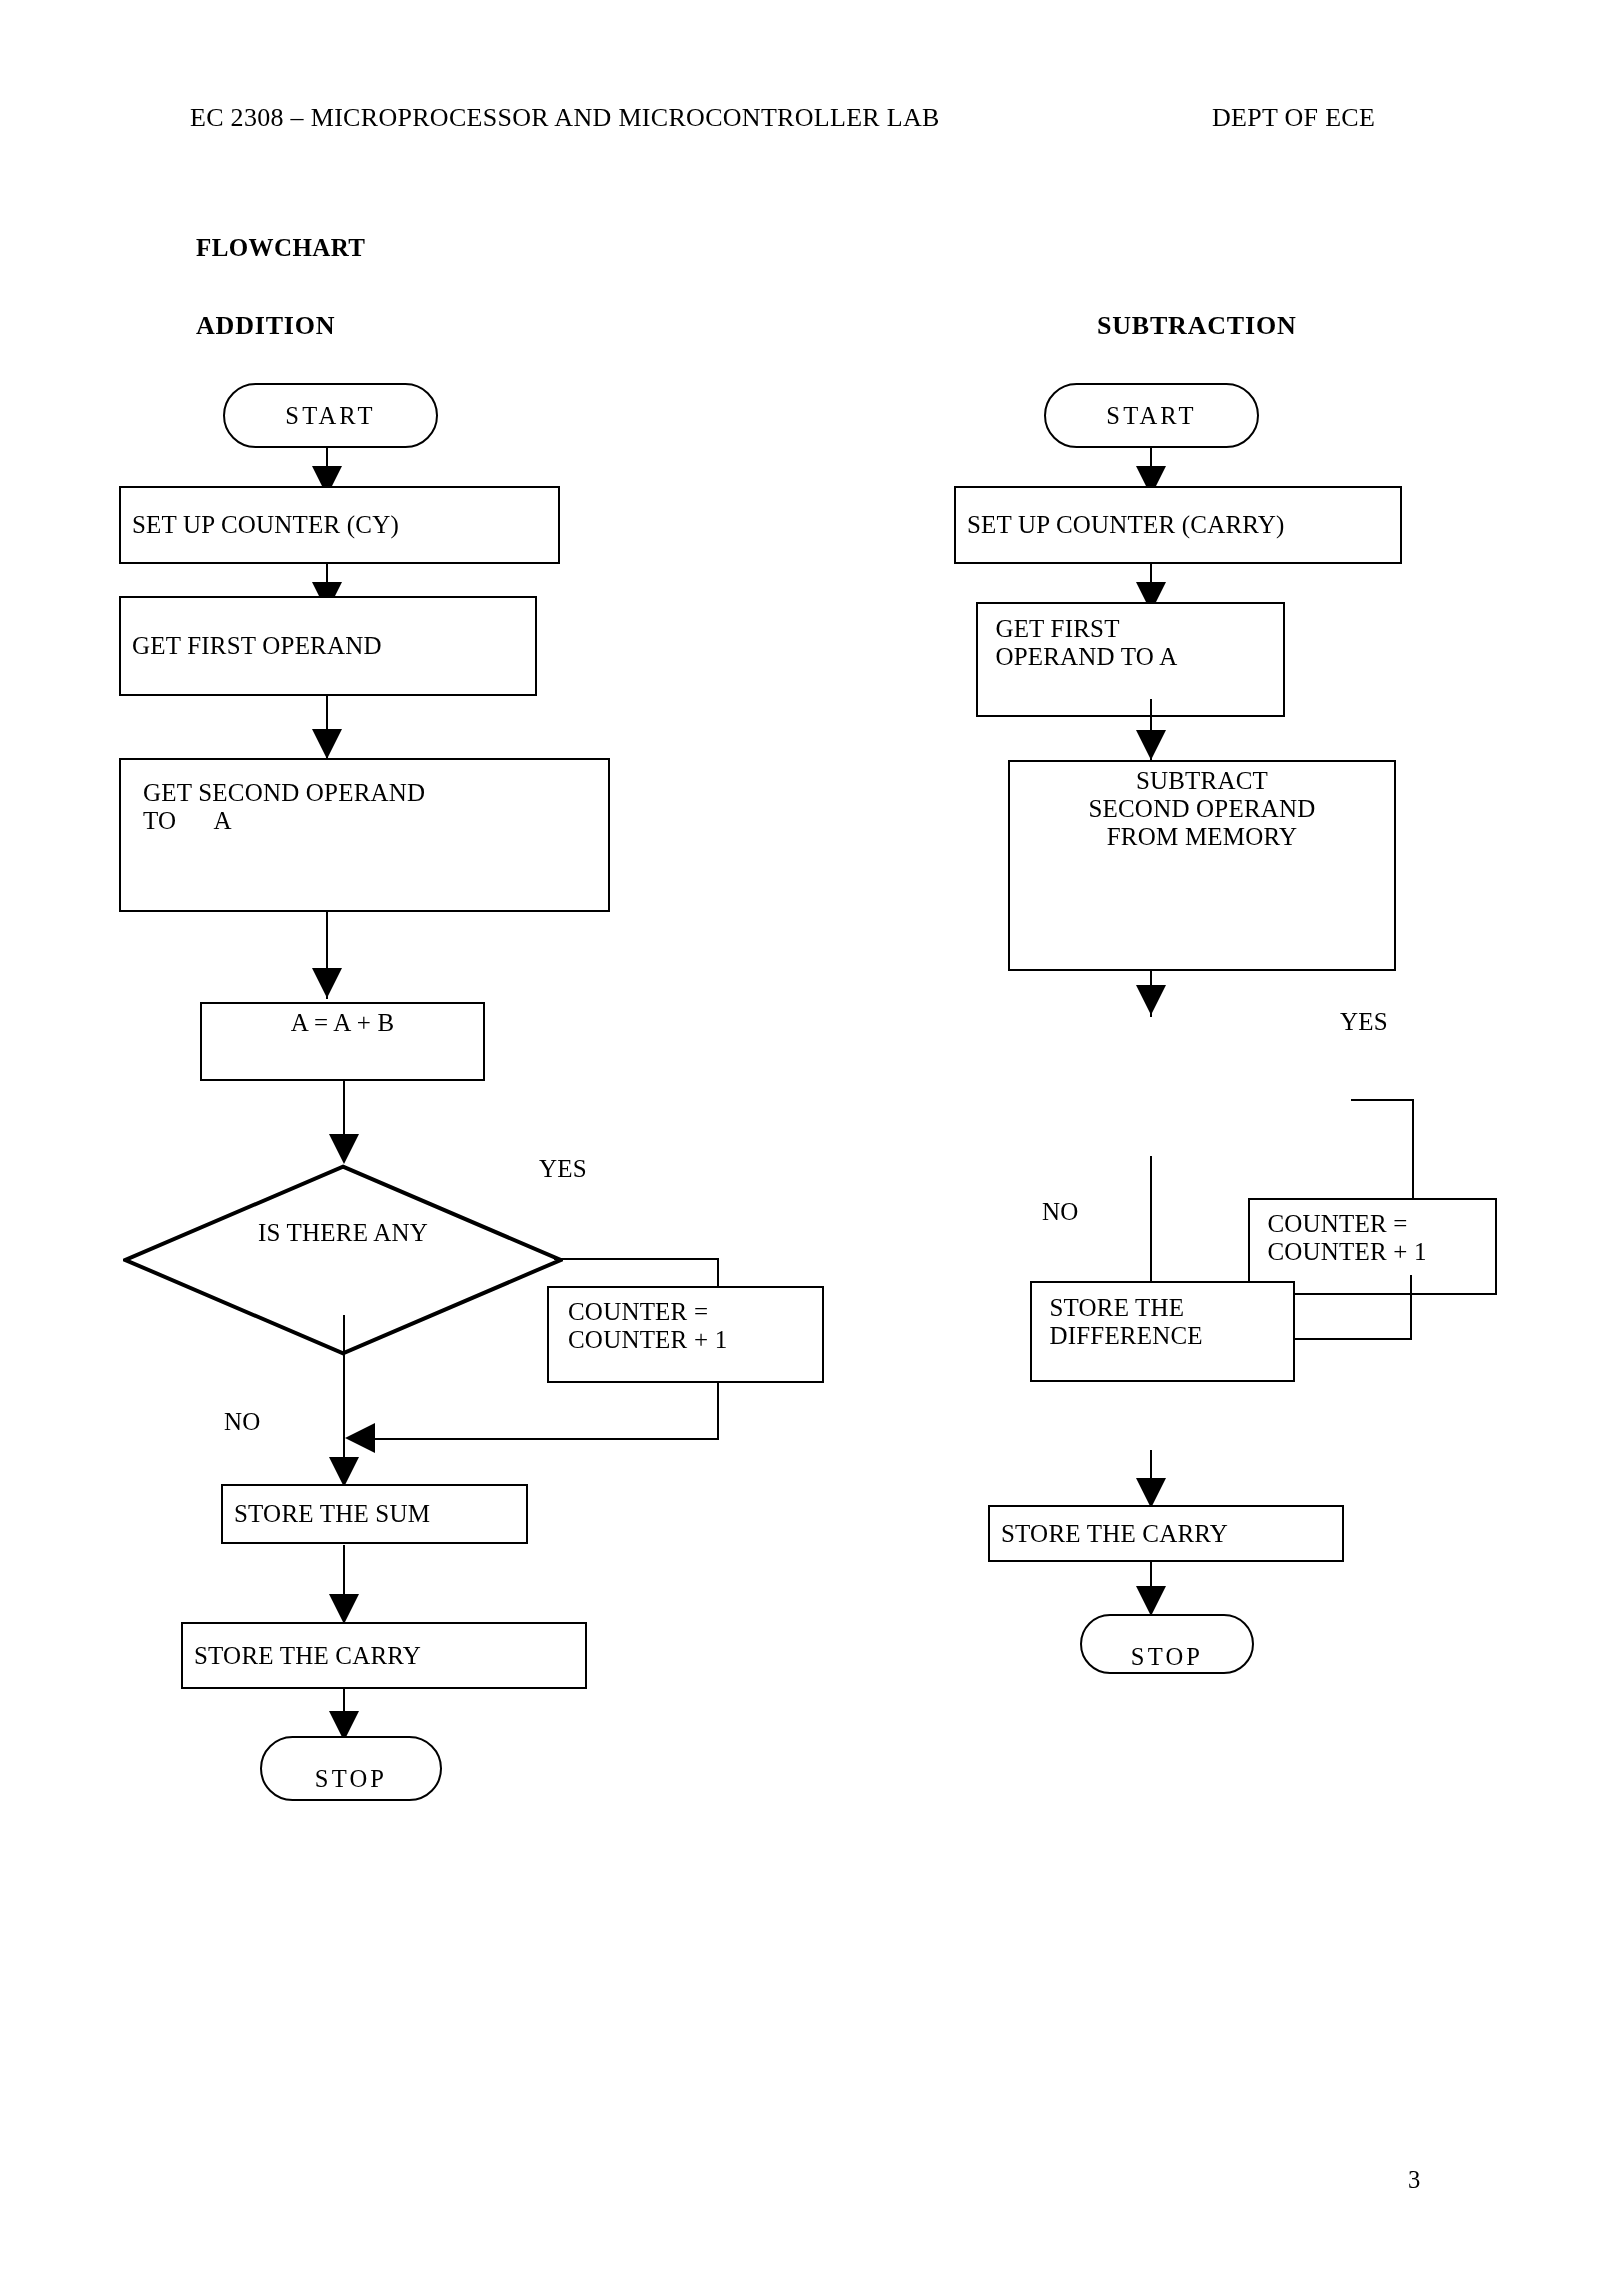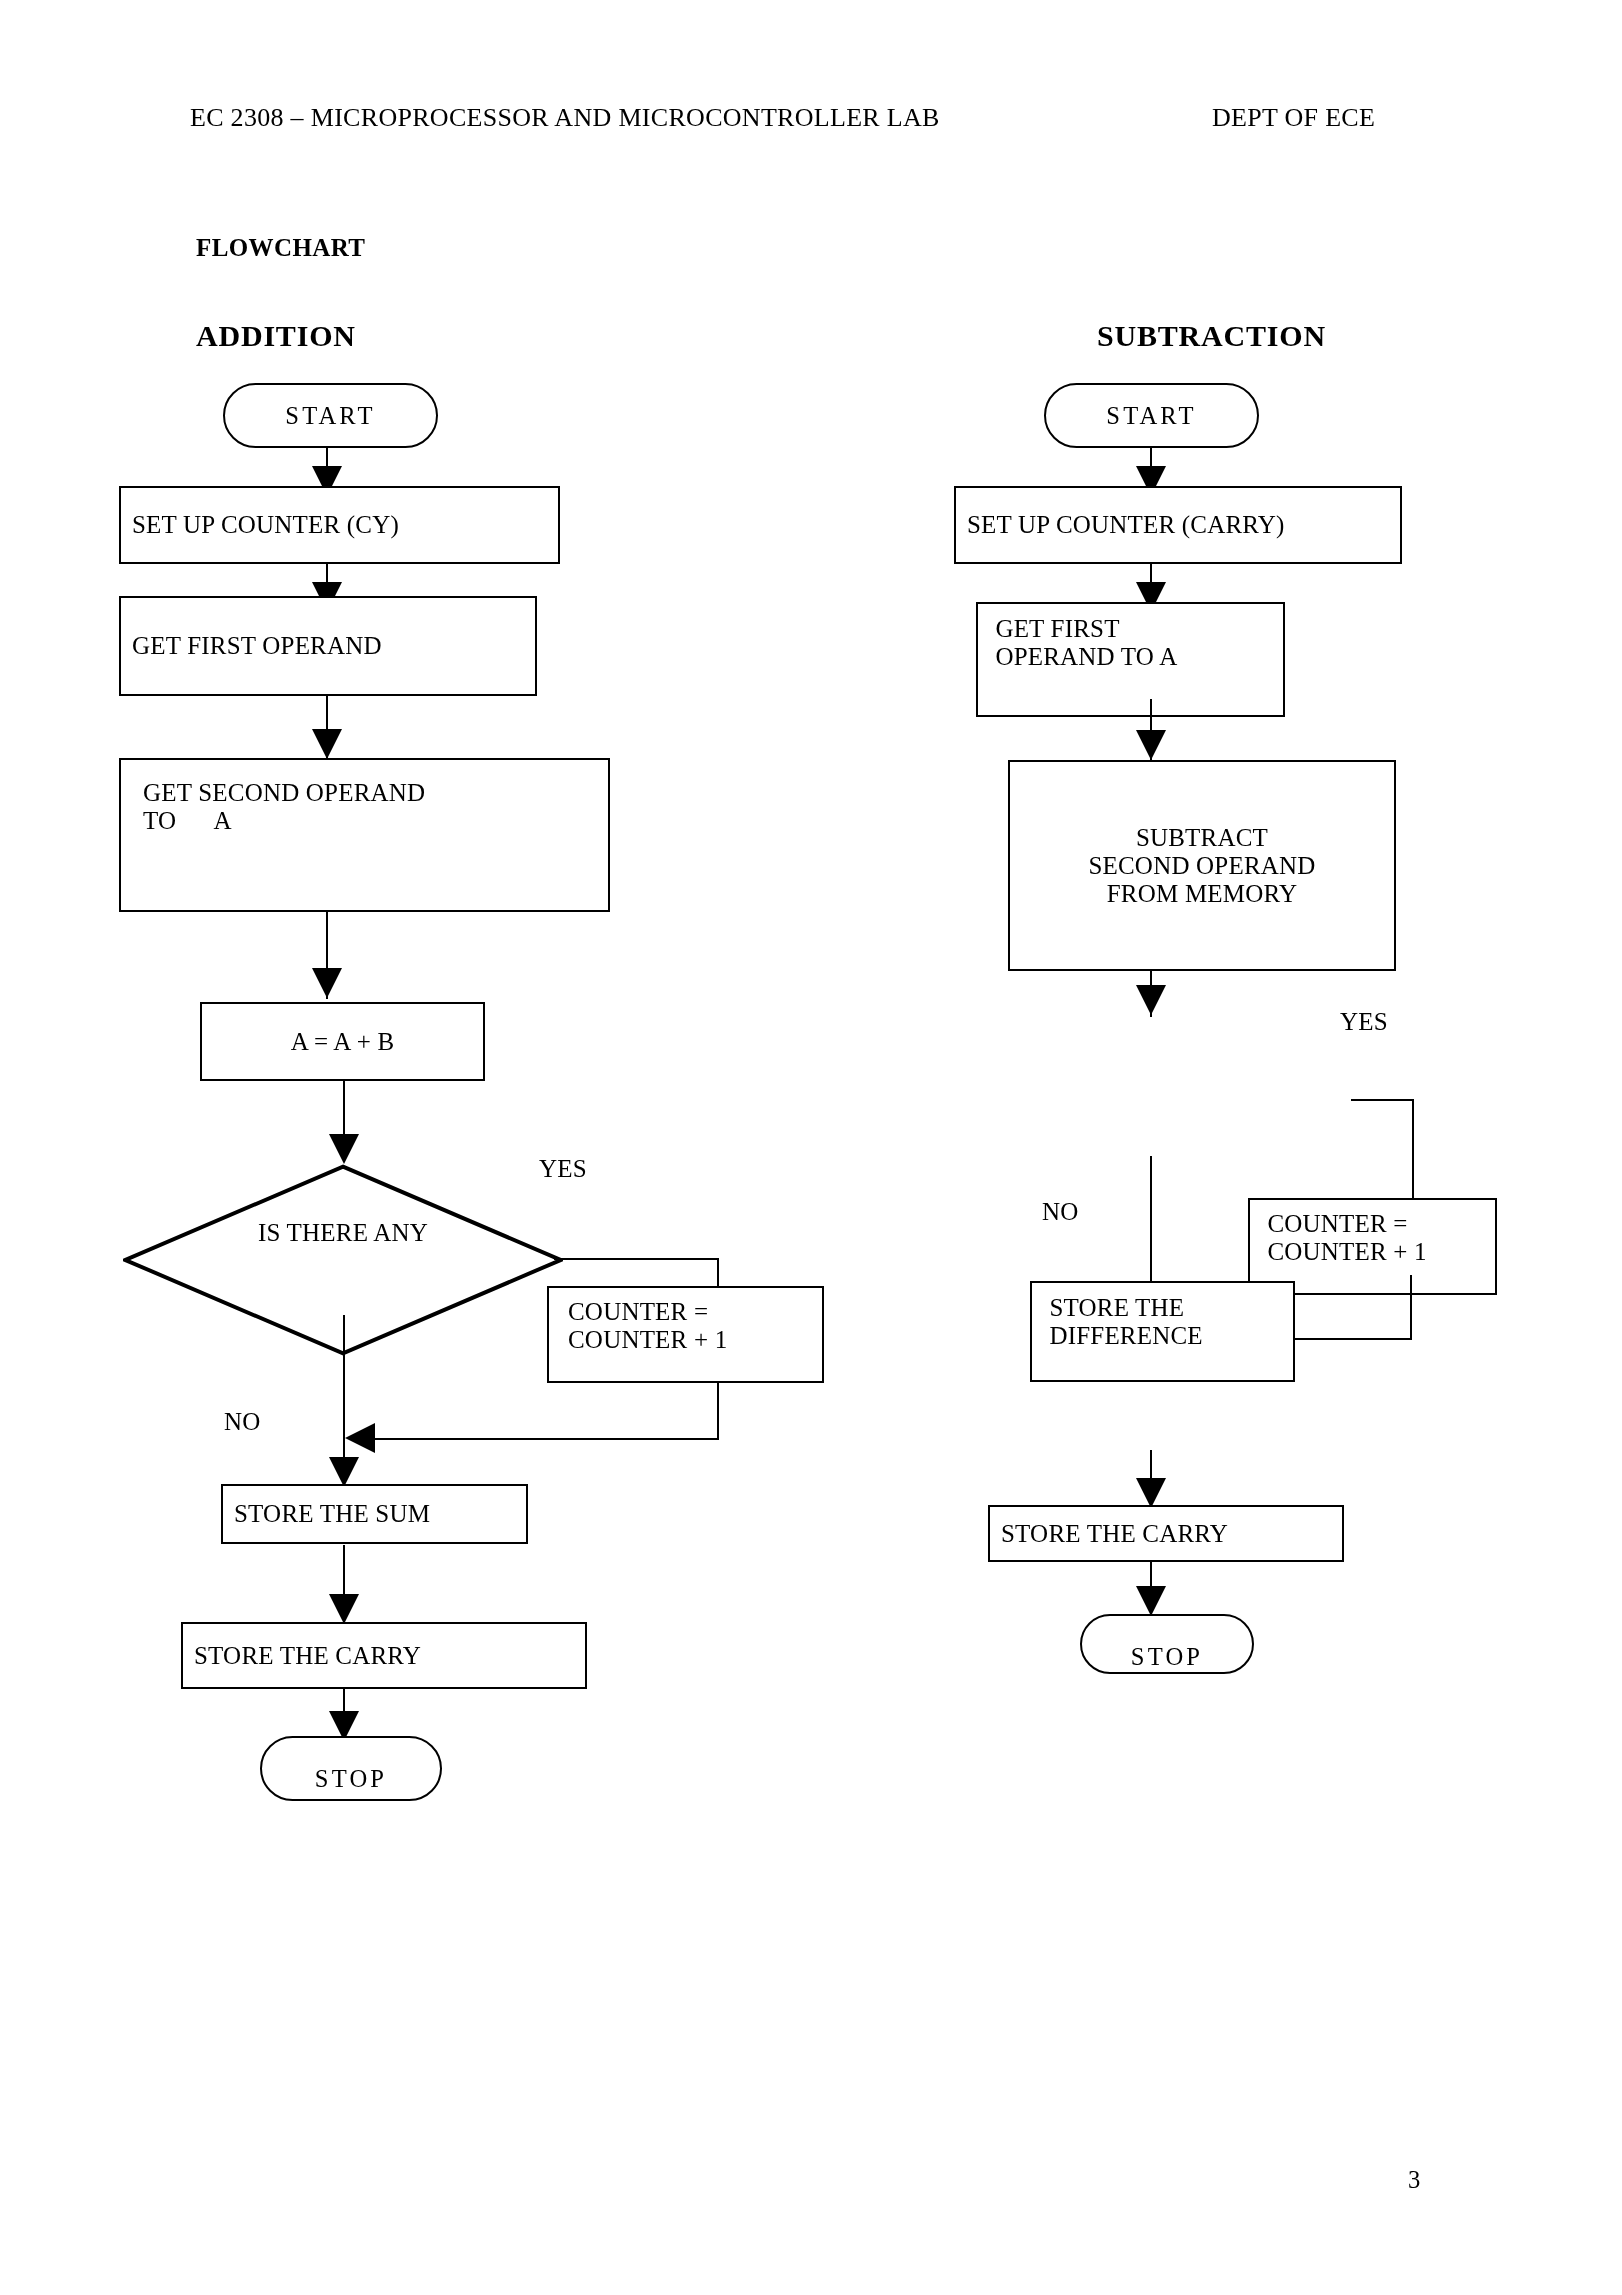--- a/index.html
+++ b/index.html
@@ -21,37 +21,36 @@
   }
   .section-label{
     position:absolute;
     font-weight:bold;
     font-size:25px;
     letter-spacing:0.4px;
   }
   .col-title{
     position:absolute;
     font-weight:bold;
-    font-size:30px;
+    font-size:26px;
     letter-spacing:0.8px;
-    margin-top:8px;
   }
   
   .node{
     position:absolute;
     box-sizing:border-box;
     border:2.4px solid #000;
     background:#fff;
     font-size:25px;
     line-height:1.12;
     letter-spacing:0.2px;
     display:flex;
     padding:4.8px 11px;
   }
-  .node.center{align-items:center;justify-content:center;text-align:center;}
+  .node.center{justify-content:center;text-align:center;}
   .node.left-mid{align-items:center;justify-content:flex-start;text-align:left;}
   .node.topleft{align-items:flex-start;justify-content:flex-start;text-align:left;}
   .node span{display:block;}
 
   .terminal{
     position:absolute;
     box-sizing:border-box;
     border:2.4px solid #000;
     border-radius:71px;
     background:#fff;

